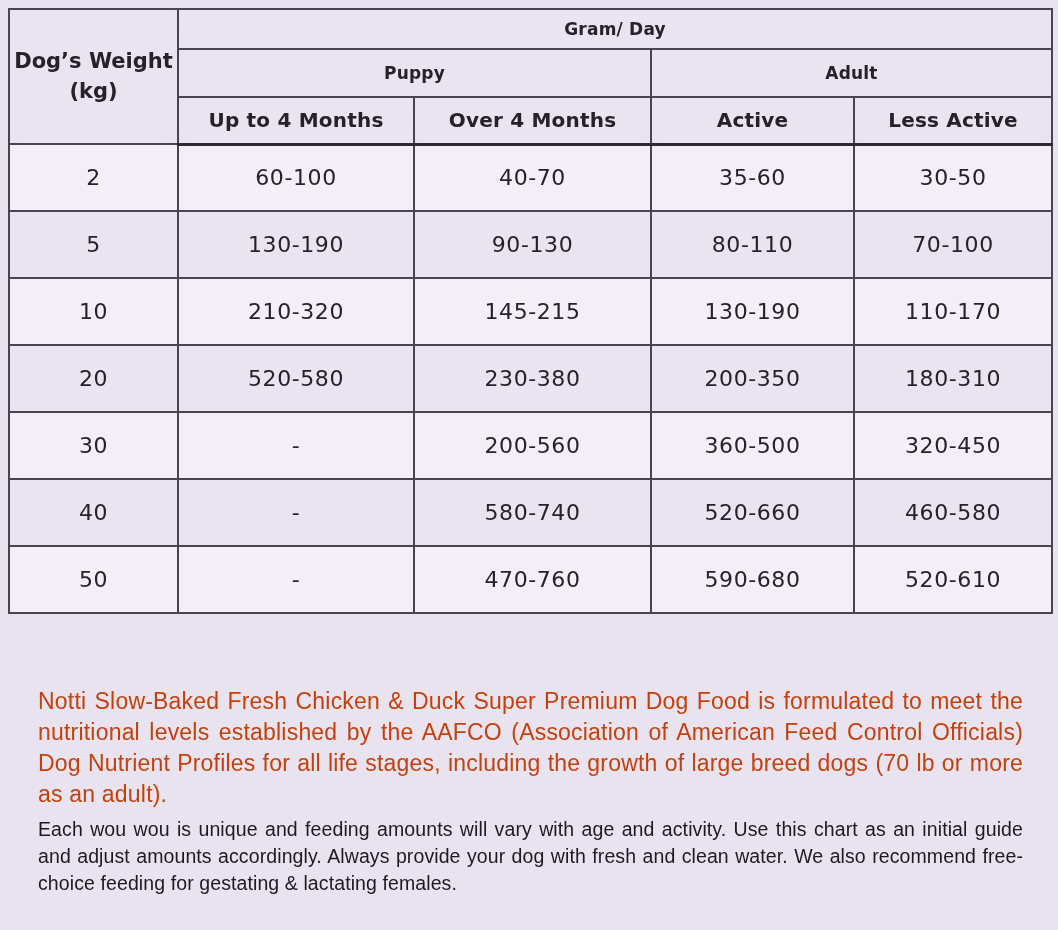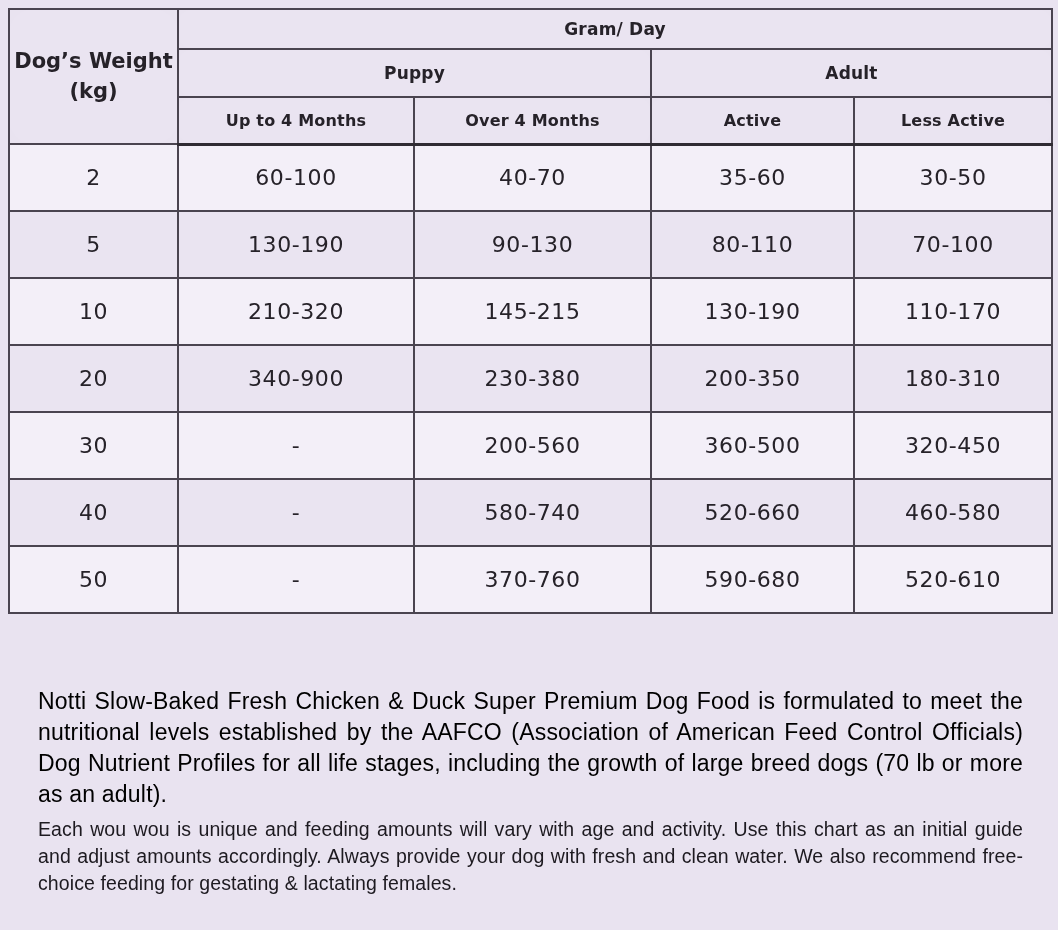--- a/index.html
+++ b/index.html
@@ -38,21 +38,21 @@
   tr.drow  { height: 67px; }
 
   td.hdr {
     background: #eae4f1;
     font-weight: bold;
     font-size: 17px;
     letter-spacing: 0.2px;
     border-radius: 15px;
   }
   td.sub {
-    font-size: 16px;
+    font-size: 20px;
   }
   tr.hrow3 td { border-bottom: 3px solid #2f2b33; }
   td.corner {
     background: #eae4f1;
     font-weight: bold;
     font-size: 21px;
     line-height: 1.4;
     padding: 0 30px;
     border-radius: 25px;
   }
@@ -66,21 +66,21 @@
   p.aafco {
     position: absolute;
     left: 38px;
     top: 686px;
     width: 985px;
     margin: 0;
     font-family: "Liberation Sans", sans-serif;
     font-size: 23px;
     line-height: 31px;
     text-align: justify;
-    color: #000000;
+    color: #c2410c;
     letter-spacing: 0.2px;
   }
   p.note {
     position: absolute;
     left: 38px;
     top: 816px;
     width: 985px;
     margin: 0;
     font-family: "Liberation Sans", sans-serif;
     font-size: 19.5px;
@@ -135,21 +135,21 @@
       </tr>
       <tr class="drow row-light">
         <td class="cell">10</td>
         <td class="cell">210-320</td>
         <td class="cell">145-215</td>
         <td class="cell">130-190</td>
         <td class="cell">110-170</td>
       </tr>
       <tr class="drow row-dark">
         <td class="cell">20</td>
-        <td class="cell">340-900</td>
+        <td class="cell">520-580</td>
         <td class="cell">230-380</td>
         <td class="cell">200-350</td>
         <td class="cell">180-310</td>
       </tr>
       <tr class="drow row-light">
         <td class="cell">30</td>
         <td class="cell">-</td>
         <td class="cell">200-560</td>
         <td class="cell">360-500</td>
         <td class="cell">320-450</td>
@@ -157,21 +157,21 @@
       <tr class="drow row-dark">
         <td class="cell">40</td>
         <td class="cell">-</td>
         <td class="cell">580-740</td>
         <td class="cell">520-660</td>
         <td class="cell">460-580</td>
       </tr>
       <tr class="drow row-light">
         <td class="cell">50</td>
         <td class="cell">-</td>
-        <td class="cell">370-760</td>
+        <td class="cell">470-760</td>
         <td class="cell">590-680</td>
         <td class="cell">520-610</td>
       </tr>
     </tbody>
   </table>
 
   <p class="aafco">Notti Slow-Baked  Fresh Chicken &amp; Duck Super Premium Dog Food is formulated to meet the nutritional levels established by the AAFCO (Association of American Feed Control Officials) Dog Nutrient Profiles for all life stages, including the growth of large breed dogs (70 lb or more as an adult).</p>
   <p class="note">Each wou wou is unique and feeding amounts will vary with age and activity. Use this chart as an initial guide and adjust amounts accordingly. Always provide your dog with fresh and clean water. We also recommend free-choice feeding for gestating &amp; lactating females.</p>
 
 </div>

